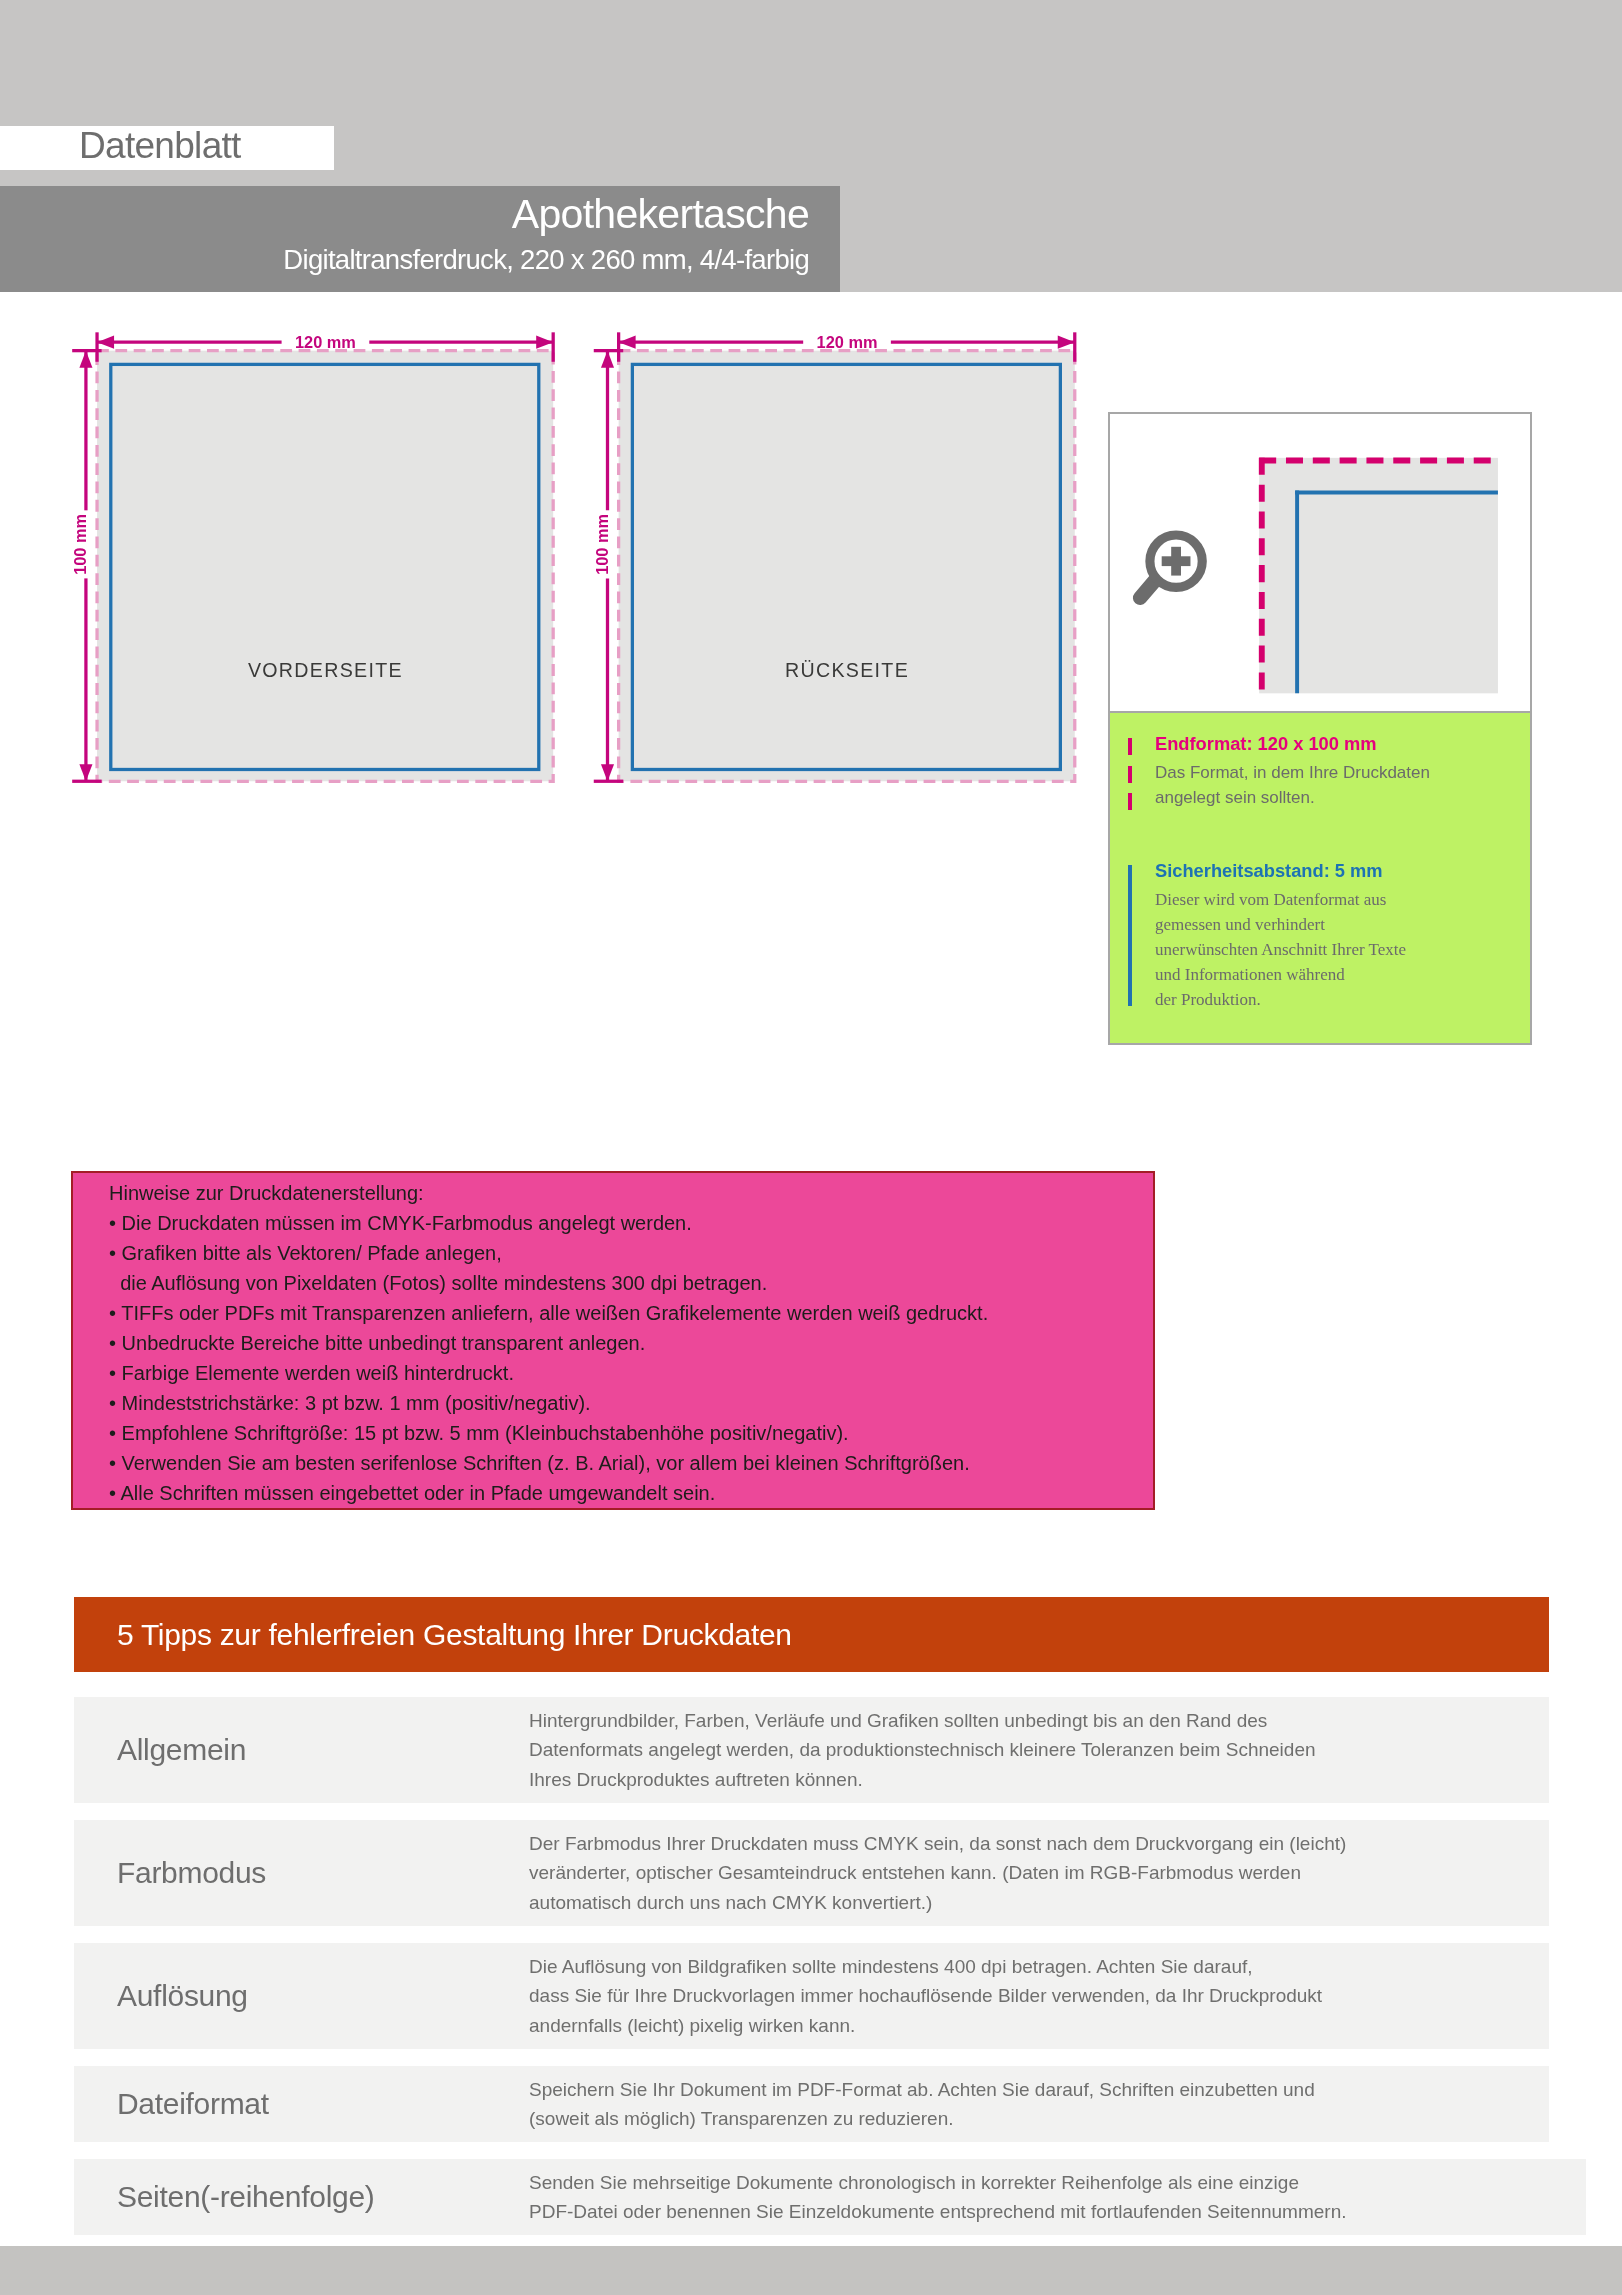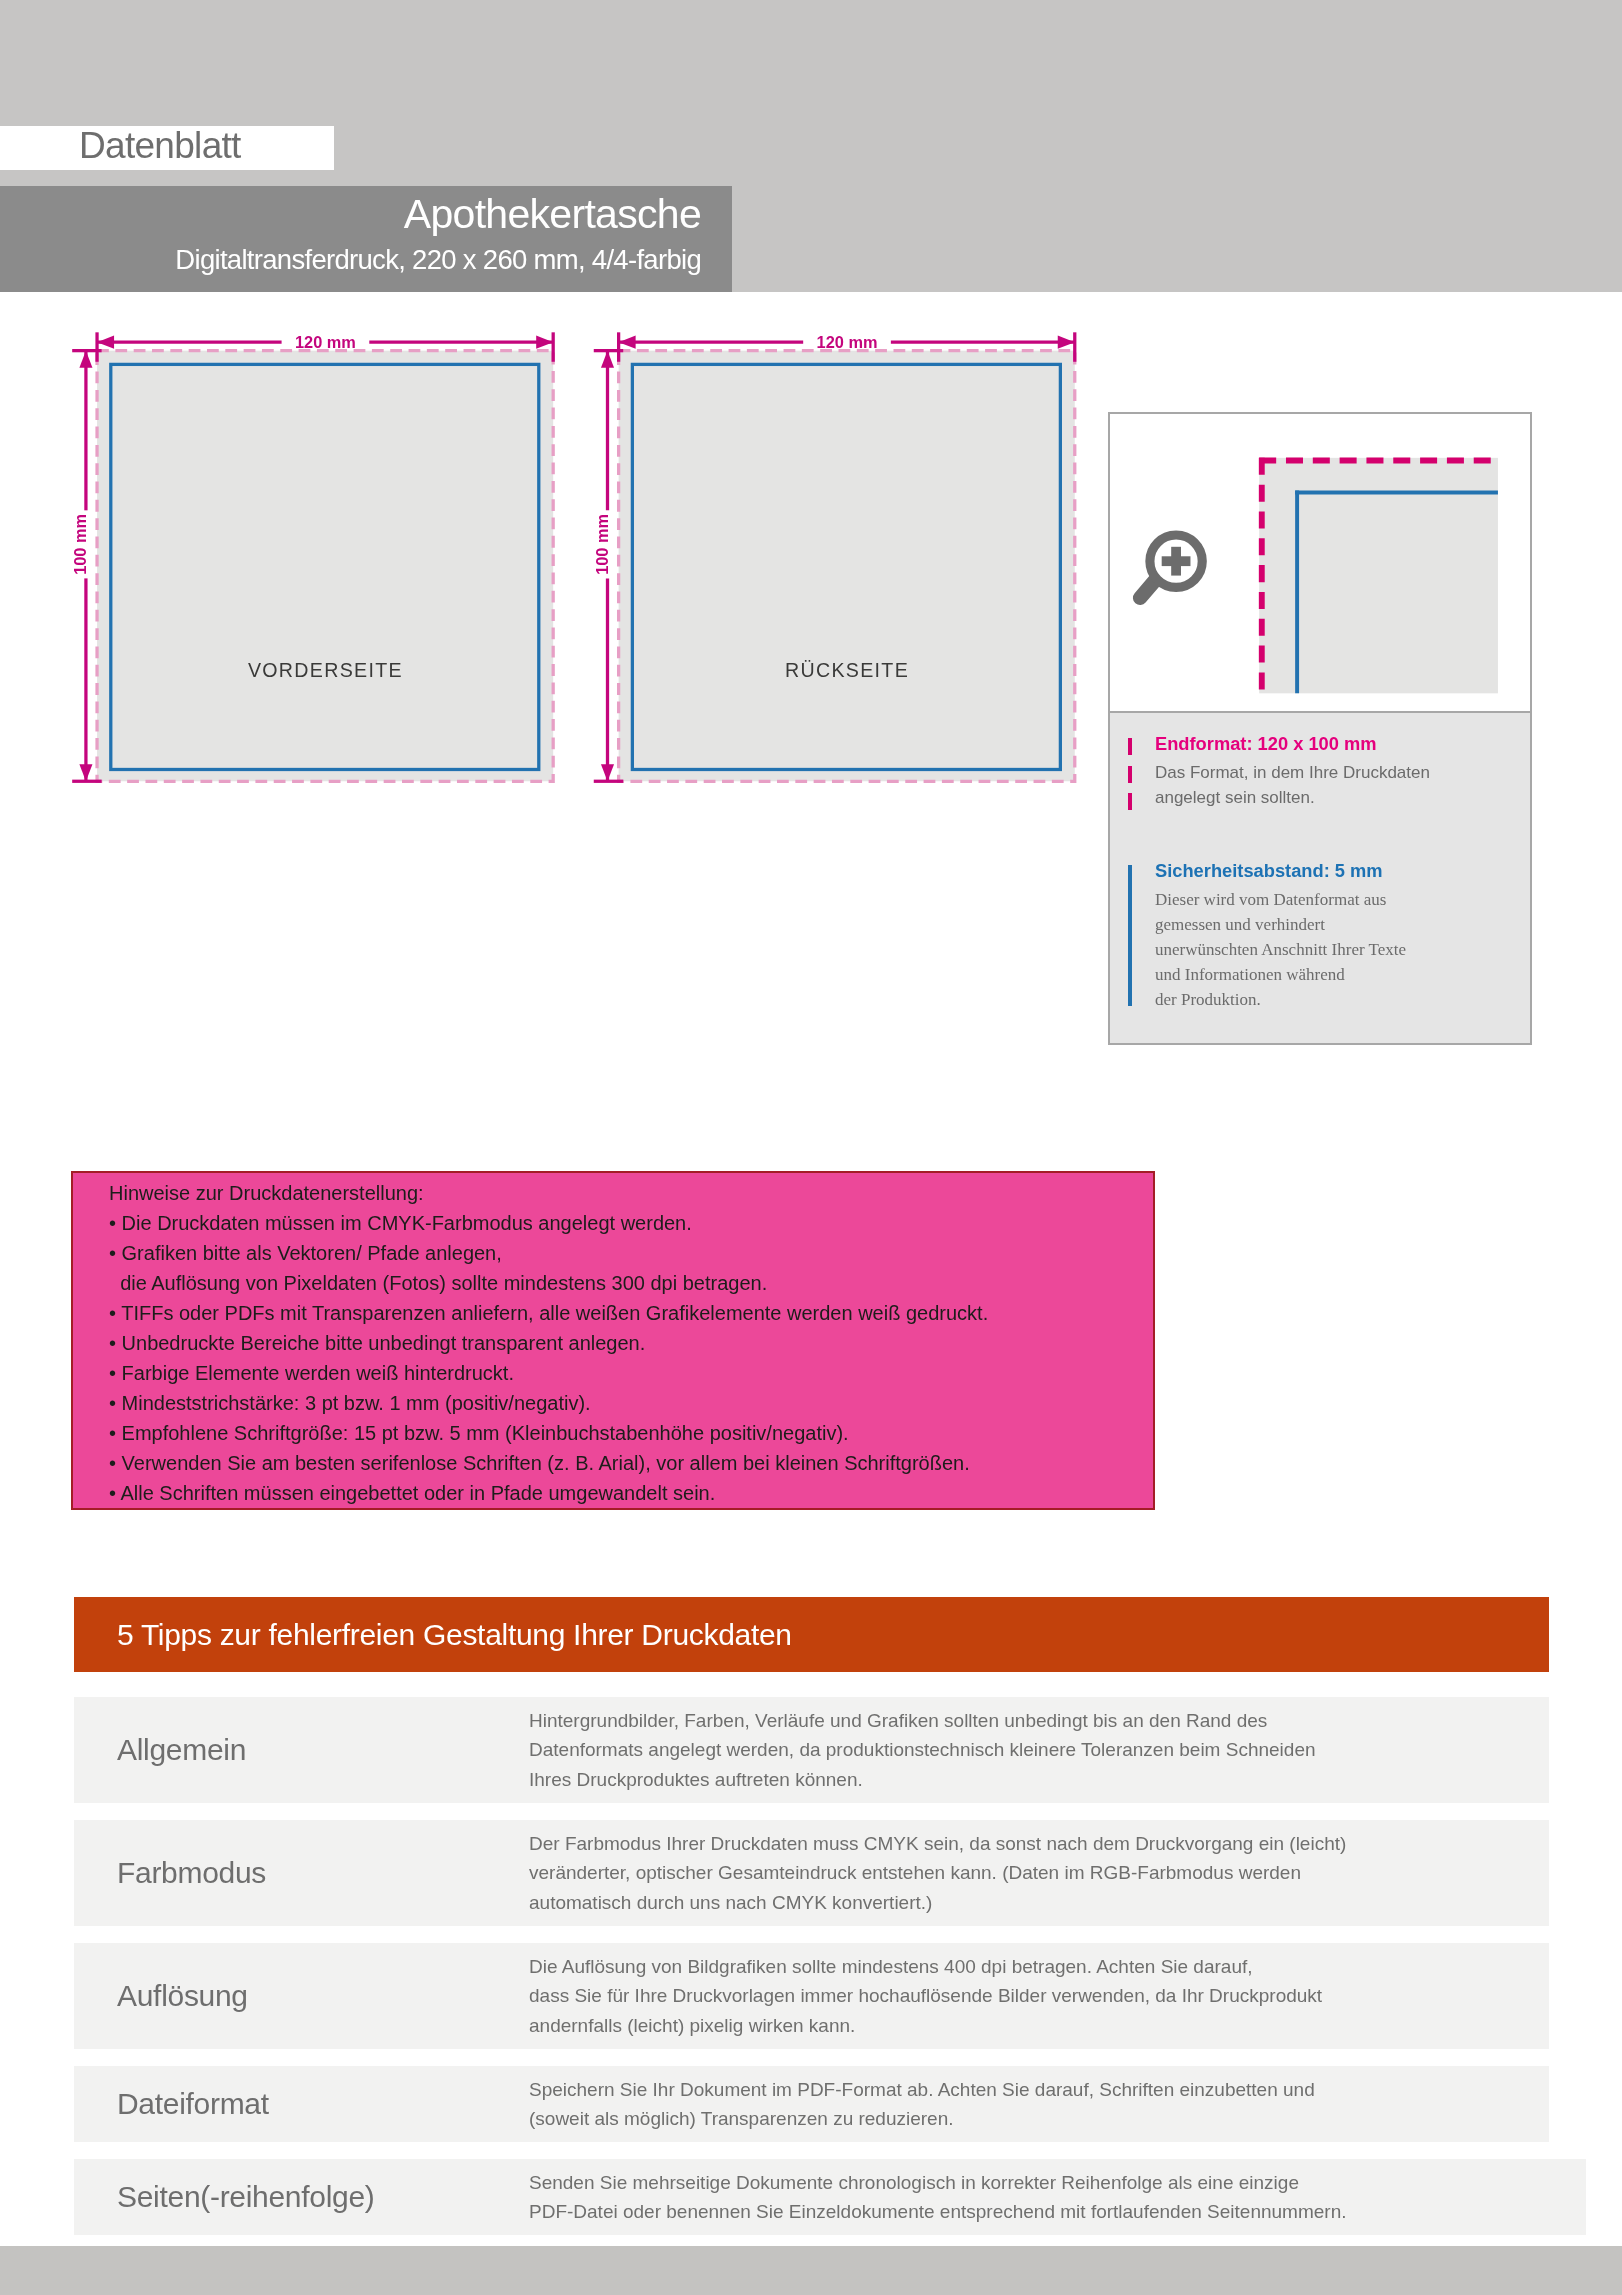--- a/index.html
+++ b/index.html
@@ -5,35 +5,35 @@
   html,body{margin:0;padding:0;background:#ffffff;}
   body{width:1623px;height:2295px;position:relative;overflow:hidden;
        font-family:"Liberation Sans",sans-serif;-webkit-font-smoothing:antialiased;}
   .abs{position:absolute;}
 
   
   #top-band{left:0;top:0;width:1623px;height:292px;background:#c6c5c4;}
   #datenblatt-box{left:0;top:126px;width:334px;height:44px;background:#ffffff;}
   #datenblatt-box span{position:absolute;left:79px;top:50%;transform:translateY(-54%);
        font-size:37px;color:#6e6e6e;letter-spacing:-0.7px;}
-  #product-banner{left:0;top:186px;width:732px;height:106px;background:#8b8b8b;color:#fff;}
+  #product-banner{left:0;top:186px;width:840px;height:106px;background:#8b8b8b;color:#fff;}
   #banner-title{position:absolute;right:31px;top:5.2px;font-size:41px;letter-spacing:-0.7px;}
   #banner-subtitle{position:absolute;right:31px;top:58px;font-size:27.5px;letter-spacing:-0.7px;}
 
   
   #diagrams{left:0;top:314px;}
   .dim-label{font-size:25px;font-weight:bold;fill:#c4057d;}
   .side-label{font-size:30px;letter-spacing:2px;fill:#3a3a39;}
 
   
   #detail-panel{left:1108px;top:412px;width:424px;height:633px;background:#ffffff;
        border:2px solid #a7a7a7;box-sizing:border-box;}
   #detail-art{position:absolute;left:0;top:0;width:420px;height:297px;}
   #detail-legend{position:absolute;left:0;top:297px;width:420px;height:332px;
-       background:#e5e5e5;border-top:2px solid #a7a7a7;box-sizing:border-box;}
+       background:#bef264;border-top:2px solid #a7a7a7;box-sizing:border-box;}
   .legend-title{position:absolute;left:45px;font-size:18.3px;font-weight:bold;}
   .legend-body{position:absolute;left:45px;font-size:17px;line-height:25px;color:#6b6b6b;white-space:pre-line;}
   #endformat-mark{position:absolute;left:17.7px;top:25px;width:4.6px;height:77px;
        background:repeating-linear-gradient(to bottom,#d4006d 0 17px,transparent 17px 27.5px);}
   #sicherheit-mark{position:absolute;left:17.7px;top:152px;width:4.6px;height:141px;background:#2272b0;}
   #endformat-title{top:19.6px;color:#e5007d;}
   #endformat-body{top:47px;}
   #sicherheit-title{top:147px;color:#1d72b4;}
   #sicherheit-body{top:174px;font-family:Liberation Serif, serif;}
 

